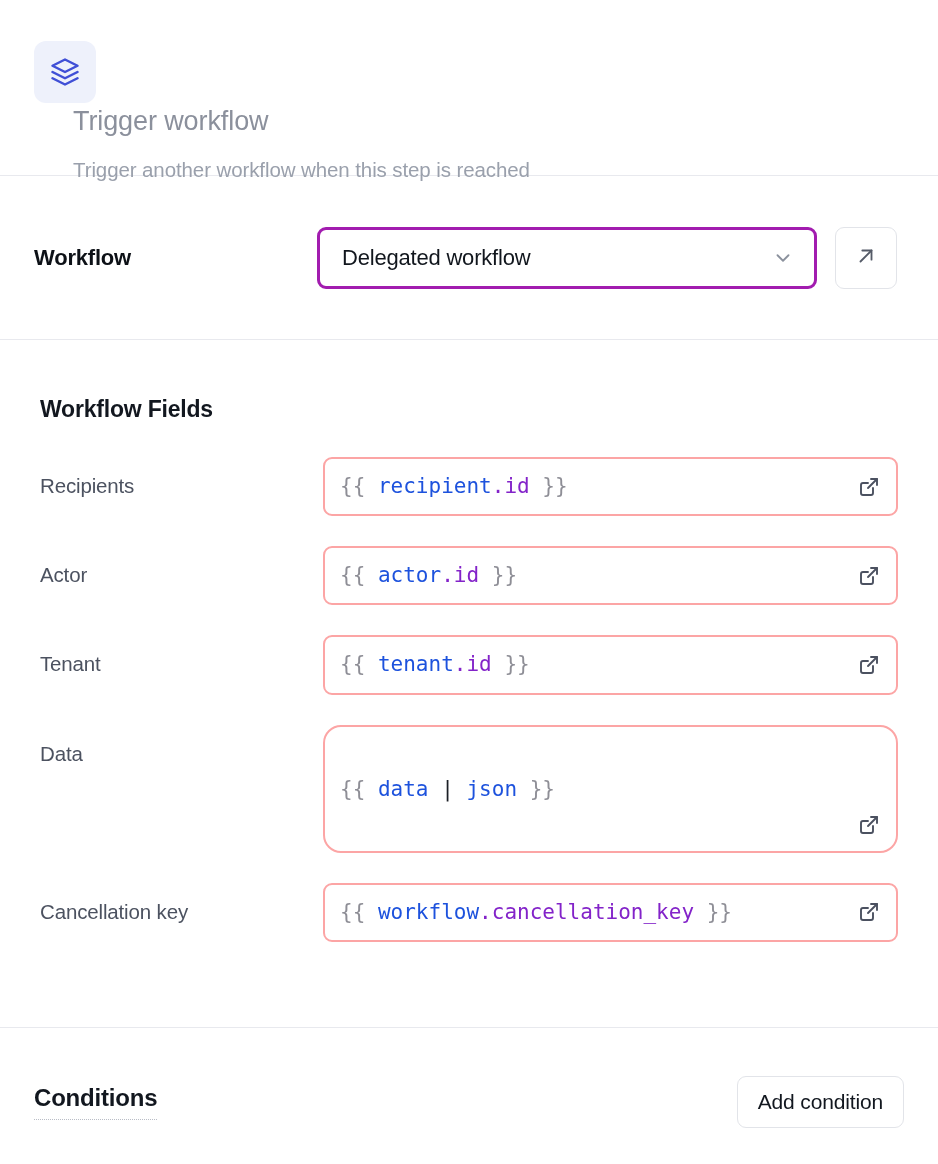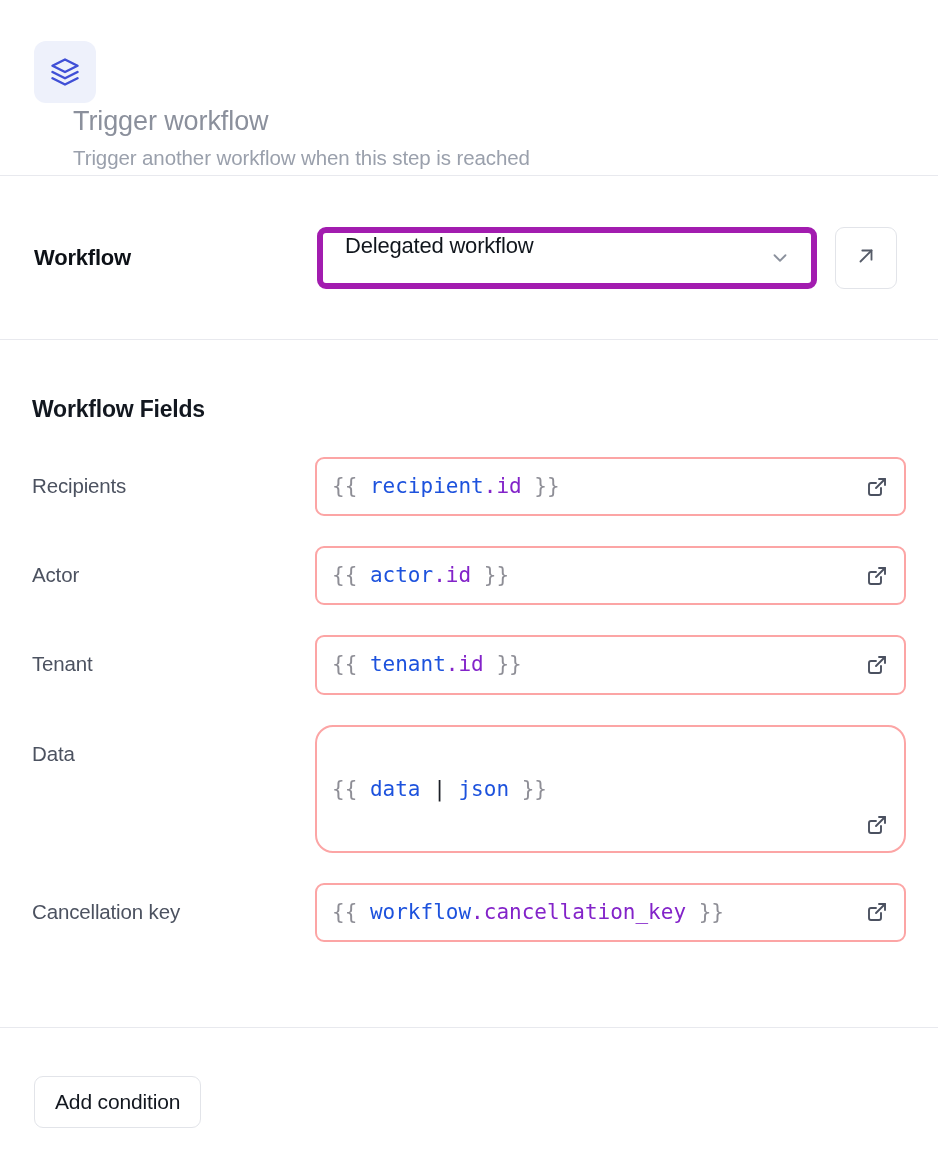--- a/index.html
+++ b/index.html
@@ -45,21 +45,21 @@
     padding-top: 2px;
   }
   .header-title {
     font-size: 27px;
     font-weight: 400;
     color: #8b909c;
     letter-spacing: -0.1px;
     line-height: 1.25;
   }
   .header-sub {
-    margin-top: 6px;
+    margin-top: 18px;
     font-size: 20.5px;
     font-weight: 400;
     color: #9aa0ac;
     letter-spacing: -0.1px;
     line-height: 1.3;
   }
 
   .divider {
     height: 1px;
     width: 100%;
@@ -78,24 +78,25 @@
     font-weight: 700;
     color: #0d1117;
     width: 283px;
     flex: 0 0 283px;
     letter-spacing: -0.2px;
   }
   .select-wrap {
     position: relative;
     width: 500px;
     height: 62px;
-    border: 6px solid #a21caf;
+    border: 3px solid #a21caf;
     border-radius: 9px;
     background: #fff;
     display: flex;
+    align-items: center;
     padding: 0 22px;
   }
   .select-value {
     font-size: 22px;
     color: #11161d;
     letter-spacing: -0.2px;
   }
   .select-chevron {
     position: absolute;
     right: 20px;
@@ -111,21 +112,21 @@
     border-radius: 9px;
     background: #fff;
     display: flex;
     align-items: center;
     justify-content: center;
     cursor: pointer;
   }
 
   
   .section-fields {
-    padding: 0 32px;
+    padding: 0 40px;
   }
   .fields-heading {
     font-size: 23px;
     font-weight: 700;
     color: #12171f;
     letter-spacing: -0.2px;
     padding-top: 56px;
     padding-bottom: 34px;
   }
   .field-row {
@@ -329,16 +330,17 @@
             </span>
           </div>
         </div>
       </div>
   </div>
 
   <div class="fields-bottom-space"></div>
   <div class="divider"></div>
 
   <div class="section-conditions">
+    <div class="conditions-title">Conditions</div>
     <button class="btn-outline">Add condition</button>
   </div>
 
 </div>
 
 </body></html>

